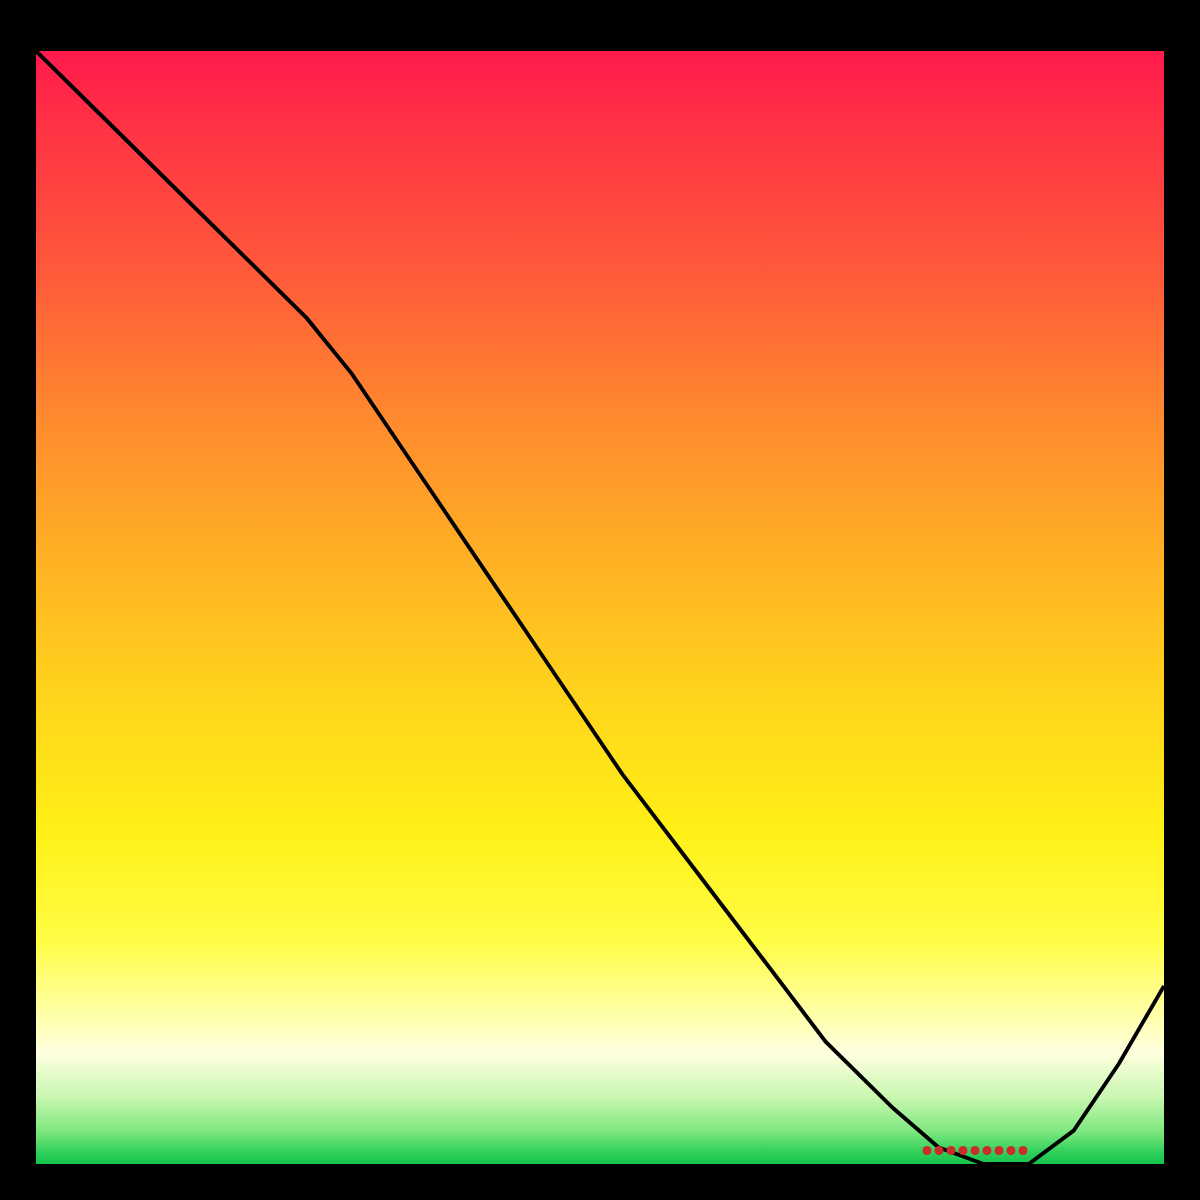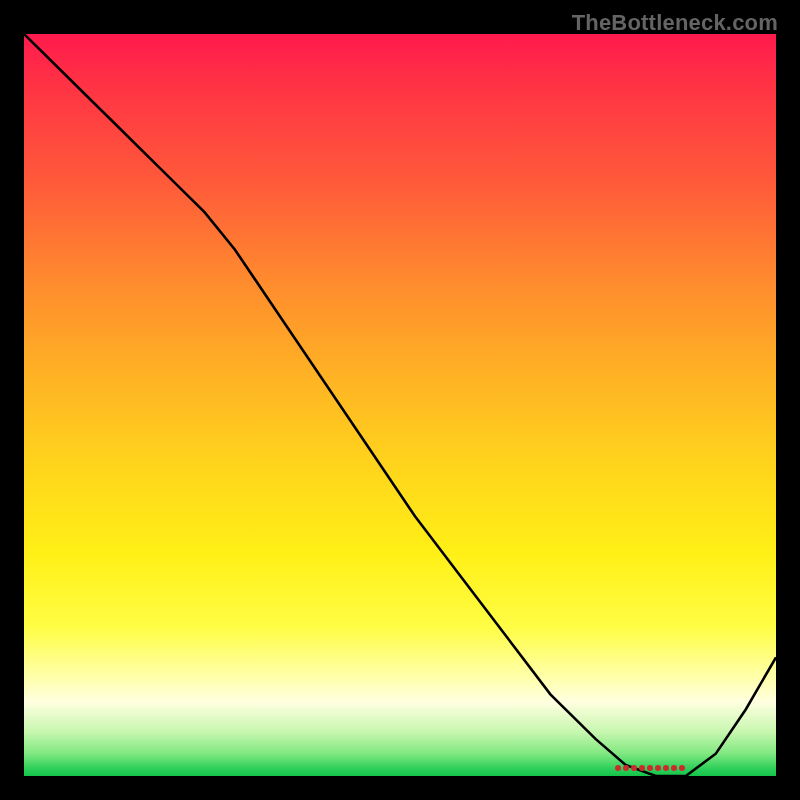--- a/index.html
+++ b/index.html
@@ -75,21 +75,20 @@
     color: #cc2b2b;
     letter-spacing: -0.3px;
     vertical-align: middle;
   }
 </style>
 </head>
 <body>
 
 <div class="stage">
 
-  <div class="watermark">TheBottleneck.com</div>
 
   <div class="plot-frame">
     <div class="gradient"></div>
 
     <svg class="curve" viewBox="0 0 752 742" preserveAspectRatio="none">
       <path fill="none" stroke="#000" stroke-width="2.6" d="M0.0 0.0 L45.1 44.5 L90.2 89.0 L135.4 133.6 L180.5 178.1 L210.6 215.2 L255.7 282.0 L300.8 348.7 L345.9 415.5 L391.0 482.3 L436.2 541.7 L481.3 601.0 L526.4 660.4 L571.5 704.9 L601.6 730.9 L631.7 742.0 L661.8 742.0 L691.8 719.7 L721.9 675.2 L752.0 623.3"></path>
     </svg>
 
     <div class="marker" style="left: 591.2px; top: 722.87px;">
       <span class="dot"></span><span class="dot"></span><span class="dot"></span><span class="dot"></span><span class="dot"></span><span class="dot"></span><span class="dot"></span><span class="dot"></span><span class="dot"></span><span class="txt"></span>

